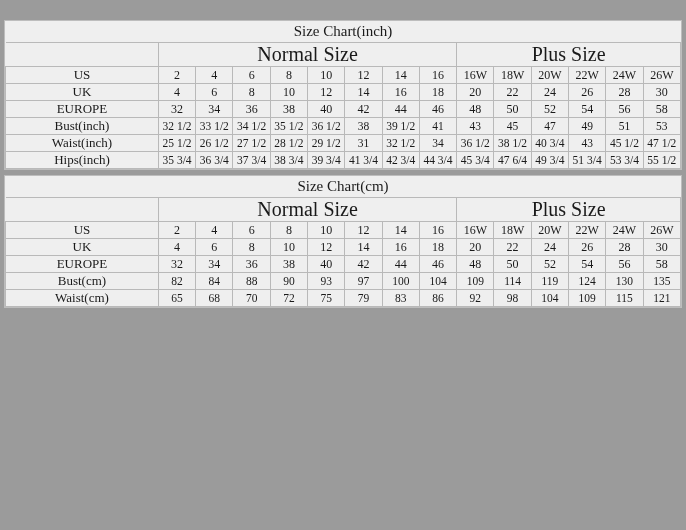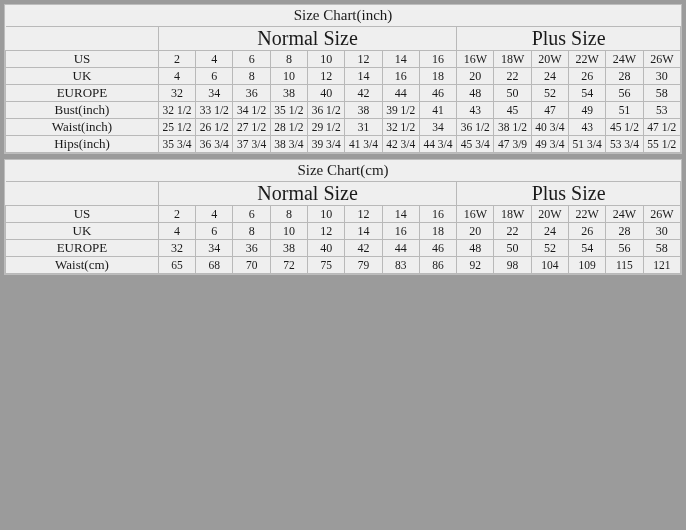--- a/index.html
+++ b/index.html
@@ -10,21 +10,21 @@
     width: 686px;
     height: 530px;
     background: #9b9b9b;
     font-family: "Liberation Serif", serif;
     overflow: hidden;
   }
   .page {
     width: 686px;
     height: 530px;
     box-sizing: border-box;
-    padding: 4px 4px;
+    padding: 20px 4px;
     display: flex;
     flex-direction: column;
     gap: 5px;
   }
   .chart {
     background: #eeeeee;
     border: 1px solid #bdbdbd;
     box-sizing: border-box;
   }
   table.sizetable {
@@ -196,21 +196,21 @@
           <td class="rowhead">Hips(inch)</td>
           <td class="datacell">35 3/4</td>
           <td class="datacell">36 3/4</td>
           <td class="datacell">37 3/4</td>
           <td class="datacell">38 3/4</td>
           <td class="datacell">39 3/4</td>
           <td class="datacell">41 3/4</td>
           <td class="datacell">42 3/4</td>
           <td class="datacell">44 3/4</td>
           <td class="datacell">45 3/4</td>
-          <td class="datacell">47 3/9</td>
+          <td class="datacell">47 6/4</td>
           <td class="datacell">49 3/4</td>
           <td class="datacell">51 3/4</td>
           <td class="datacell">53 3/4</td>
           <td class="datacell">55 1/2</td>
         </tr>
       </tbody>
     </table>
   </div>
 
   <div class="chart" id="chart-1">
@@ -286,20 +286,37 @@
           <td class="datacell">44</td>
           <td class="datacell">46</td>
           <td class="datacell">48</td>
           <td class="datacell">50</td>
           <td class="datacell">52</td>
           <td class="datacell">54</td>
           <td class="datacell">56</td>
           <td class="datacell">58</td>
         </tr>
         <tr>
+          <td class="rowhead">Bust(cm)</td>
+          <td class="datacell">82</td>
+          <td class="datacell">84</td>
+          <td class="datacell">88</td>
+          <td class="datacell">90</td>
+          <td class="datacell">93</td>
+          <td class="datacell">97</td>
+          <td class="datacell">100</td>
+          <td class="datacell">104</td>
+          <td class="datacell">109</td>
+          <td class="datacell">114</td>
+          <td class="datacell">119</td>
+          <td class="datacell">124</td>
+          <td class="datacell">130</td>
+          <td class="datacell">135</td>
+        </tr>
+        <tr>
           <td class="rowhead">Waist(cm)</td>
           <td class="datacell">65</td>
           <td class="datacell">68</td>
           <td class="datacell">70</td>
           <td class="datacell">72</td>
           <td class="datacell">75</td>
           <td class="datacell">79</td>
           <td class="datacell">83</td>
           <td class="datacell">86</td>
           <td class="datacell">92</td>

